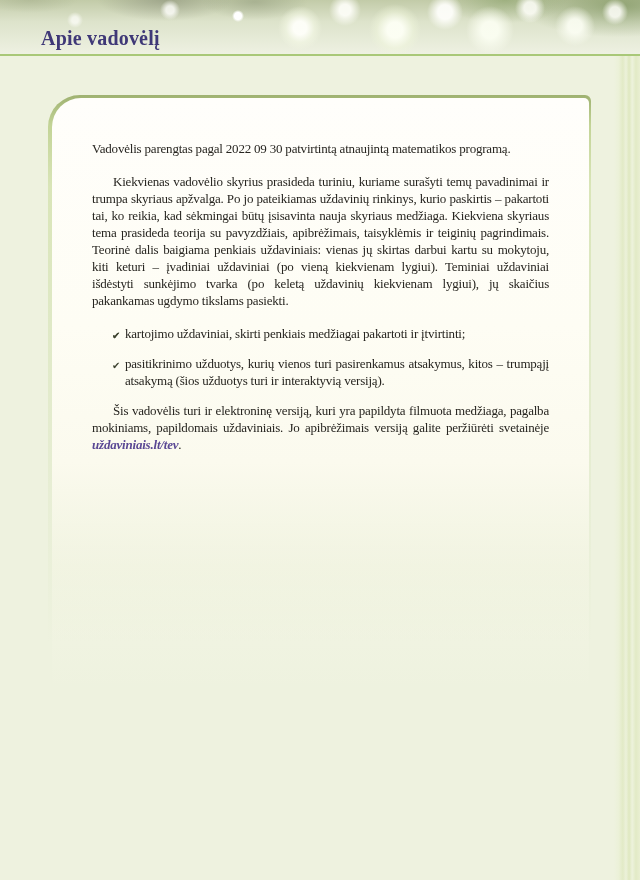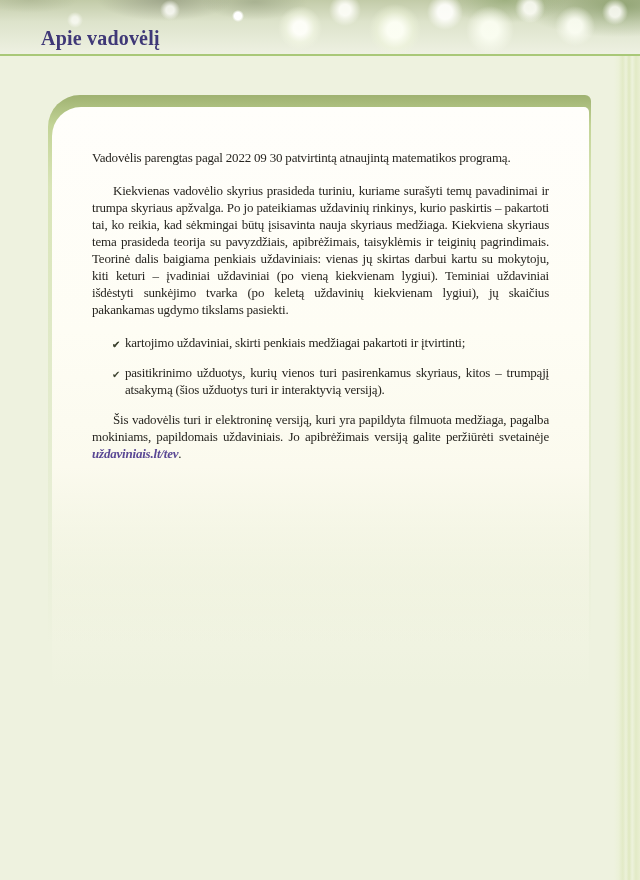--- a/index.html
+++ b/index.html
@@ -80,21 +80,21 @@
   
   .card {
     position: absolute;
     left: 48px;
     top: 95px;
     width: 543px;
     height: 762px;
     box-sizing: border-box;
     border-top-left-radius: 32px;
     border-top-right-radius: 6px;
-    padding: 12px 2px 0 4px;
+    padding: 3px 2px 0 4px;
     background: linear-gradient(180deg,
       #9fb271 0%,
       #c3d497 4%,
       #d9e5b8 12%,
       #dfe9c6 30%,
       rgba(223,233,200,0.45) 52%,
       rgba(223,233,200,0) 72%);
   }
   .card-inner {
     box-sizing: border-box;
@@ -177,20 +177,20 @@
     <ul class="checklist">
       <li class="check-item">
         <span class="check">✔</span>
       </li>
       <li class="check-item">
         <span class="check">✔</span>
         <span>kartojimo uždaviniai, skirti penkiais medžiagai pakartoti ir įtvirtinti;</span>
       </li>
       <li class="check-item">
         <span class="check">✔</span>
-        <span>pasitikrinimo užduotys, kurių vienos turi pasirenkamus skyriaus, kitos – trumpąjį atsakymą (šios užduotys turi ir interaktyvią versiją).</span>
+        <span>pasitikrinimo užduotys, kurių vienos turi pasirenkamus atsakymus, kitos – trumpąjį atsakymą (šios užduotys turi ir interaktyvią versiją).</span>
       </li>
     </ul>
 
     <p class="para closing"><span>Šis vadovėlis turi ir elektroninę versiją, kuri yra papildyta filmuota medžiaga, pagalba mokiniams, papildomais uždaviniais. Jo apibrėžimais versiją galite peržiūrėti svetainėje </span><a class="ebook-link">uždaviniais.lt/tev</a><span>.</span></p>
 
   </div>
 </div>
 
 </body></html>

